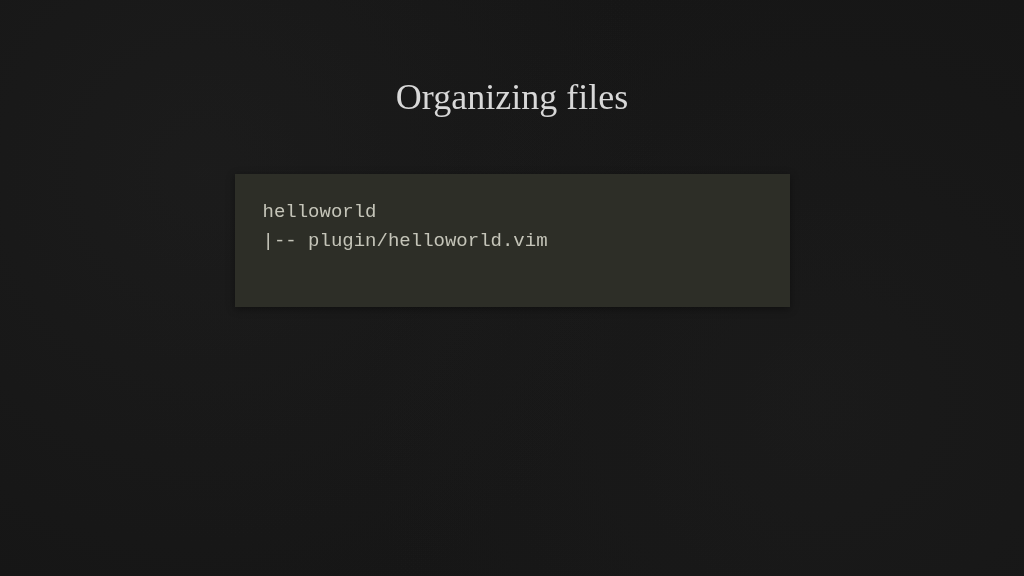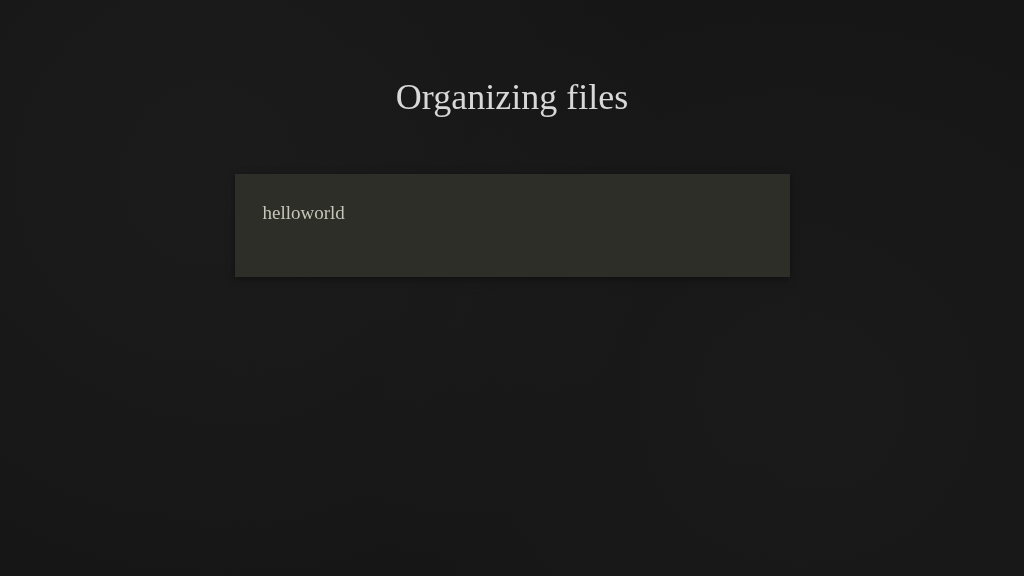--- a/index.html
+++ b/index.html
@@ -34,28 +34,29 @@
       text-align: center;
     }
     .code-block {
       background: #2d2e27;
       width: 555px;
       margin-top: 56px;
       padding: 24px 28px 50px 28px;
       box-shadow: 0 2px 8px rgba(0,0,0,0.4);
     }
     .code-line {
-      font-family: Liberation Serif, serif;
+      font-family: Liberation Mono, monospace;
       color: #c5c5b9;
       font-size: 19px;
       line-height: 1.55;
       white-space: pre;
     }
   </style>
 </head>
 <body>
 
 <div class="slide-container">
   <h1 class="title">Organizing files</h1>
   <div class="code-block">
     <div class="code-line">helloworld</div>
+    <div class="code-line">|-- plugin/helloworld.vim</div>
   </div>
 </div>
 
 </body></html>

